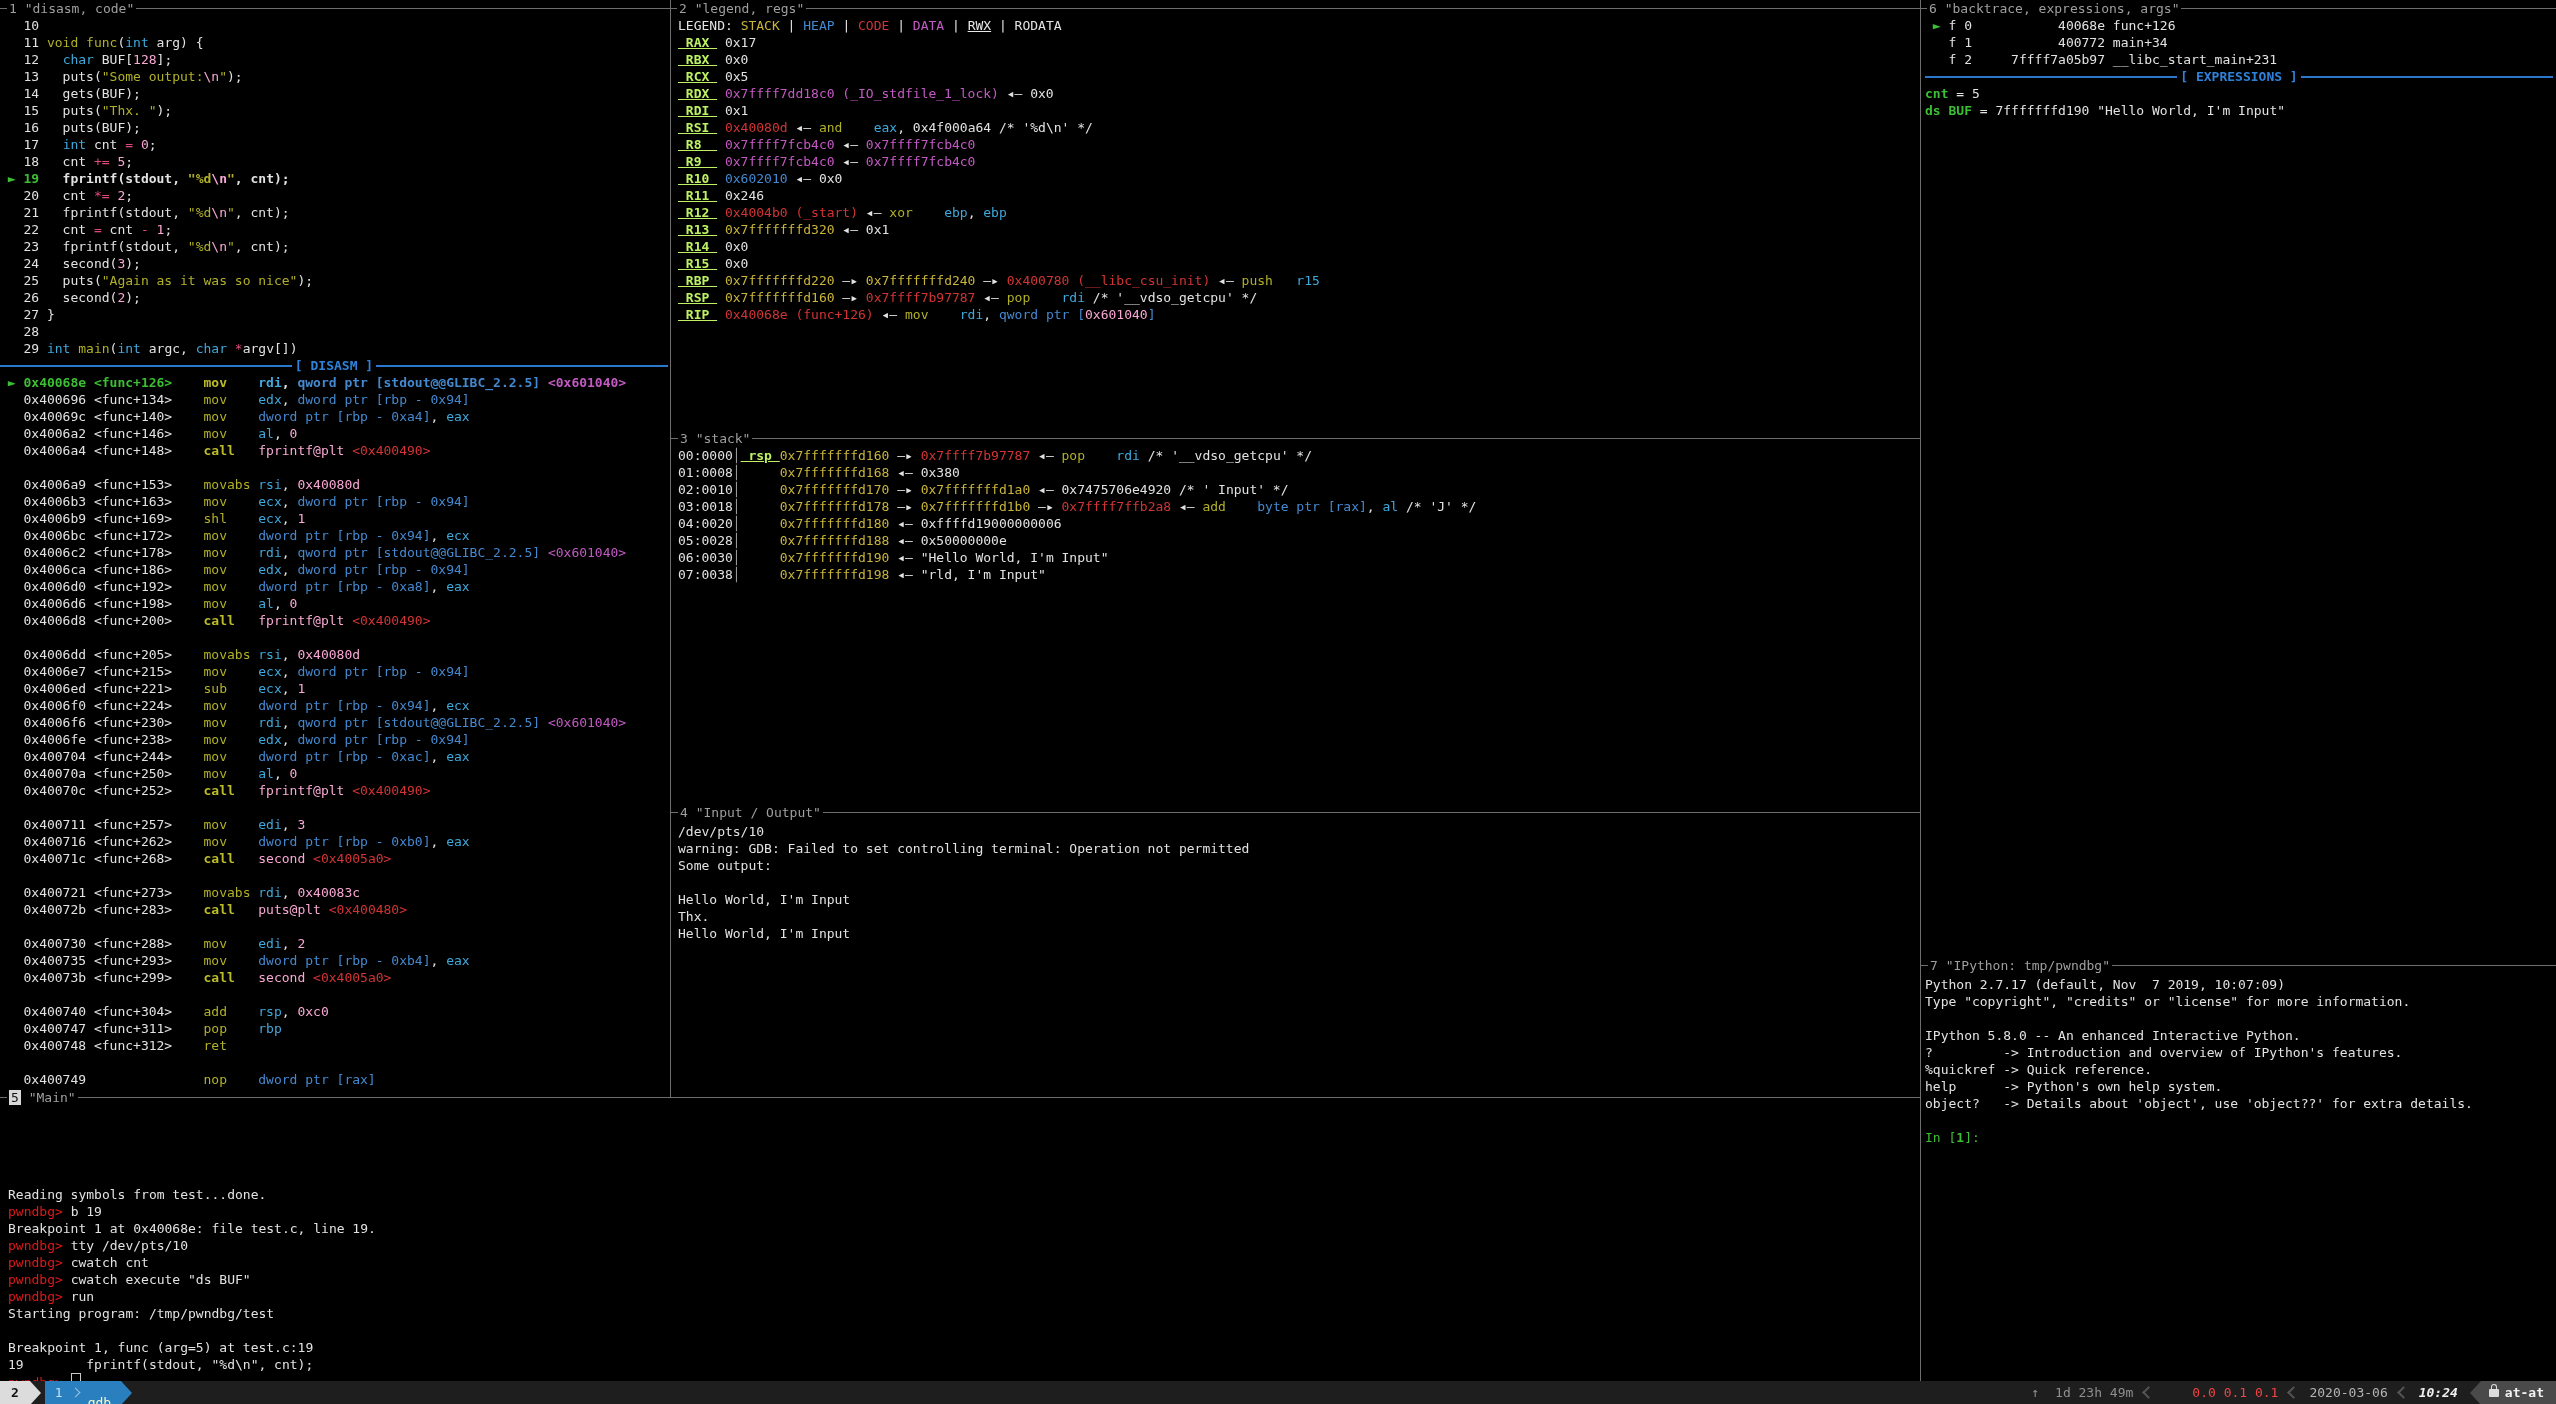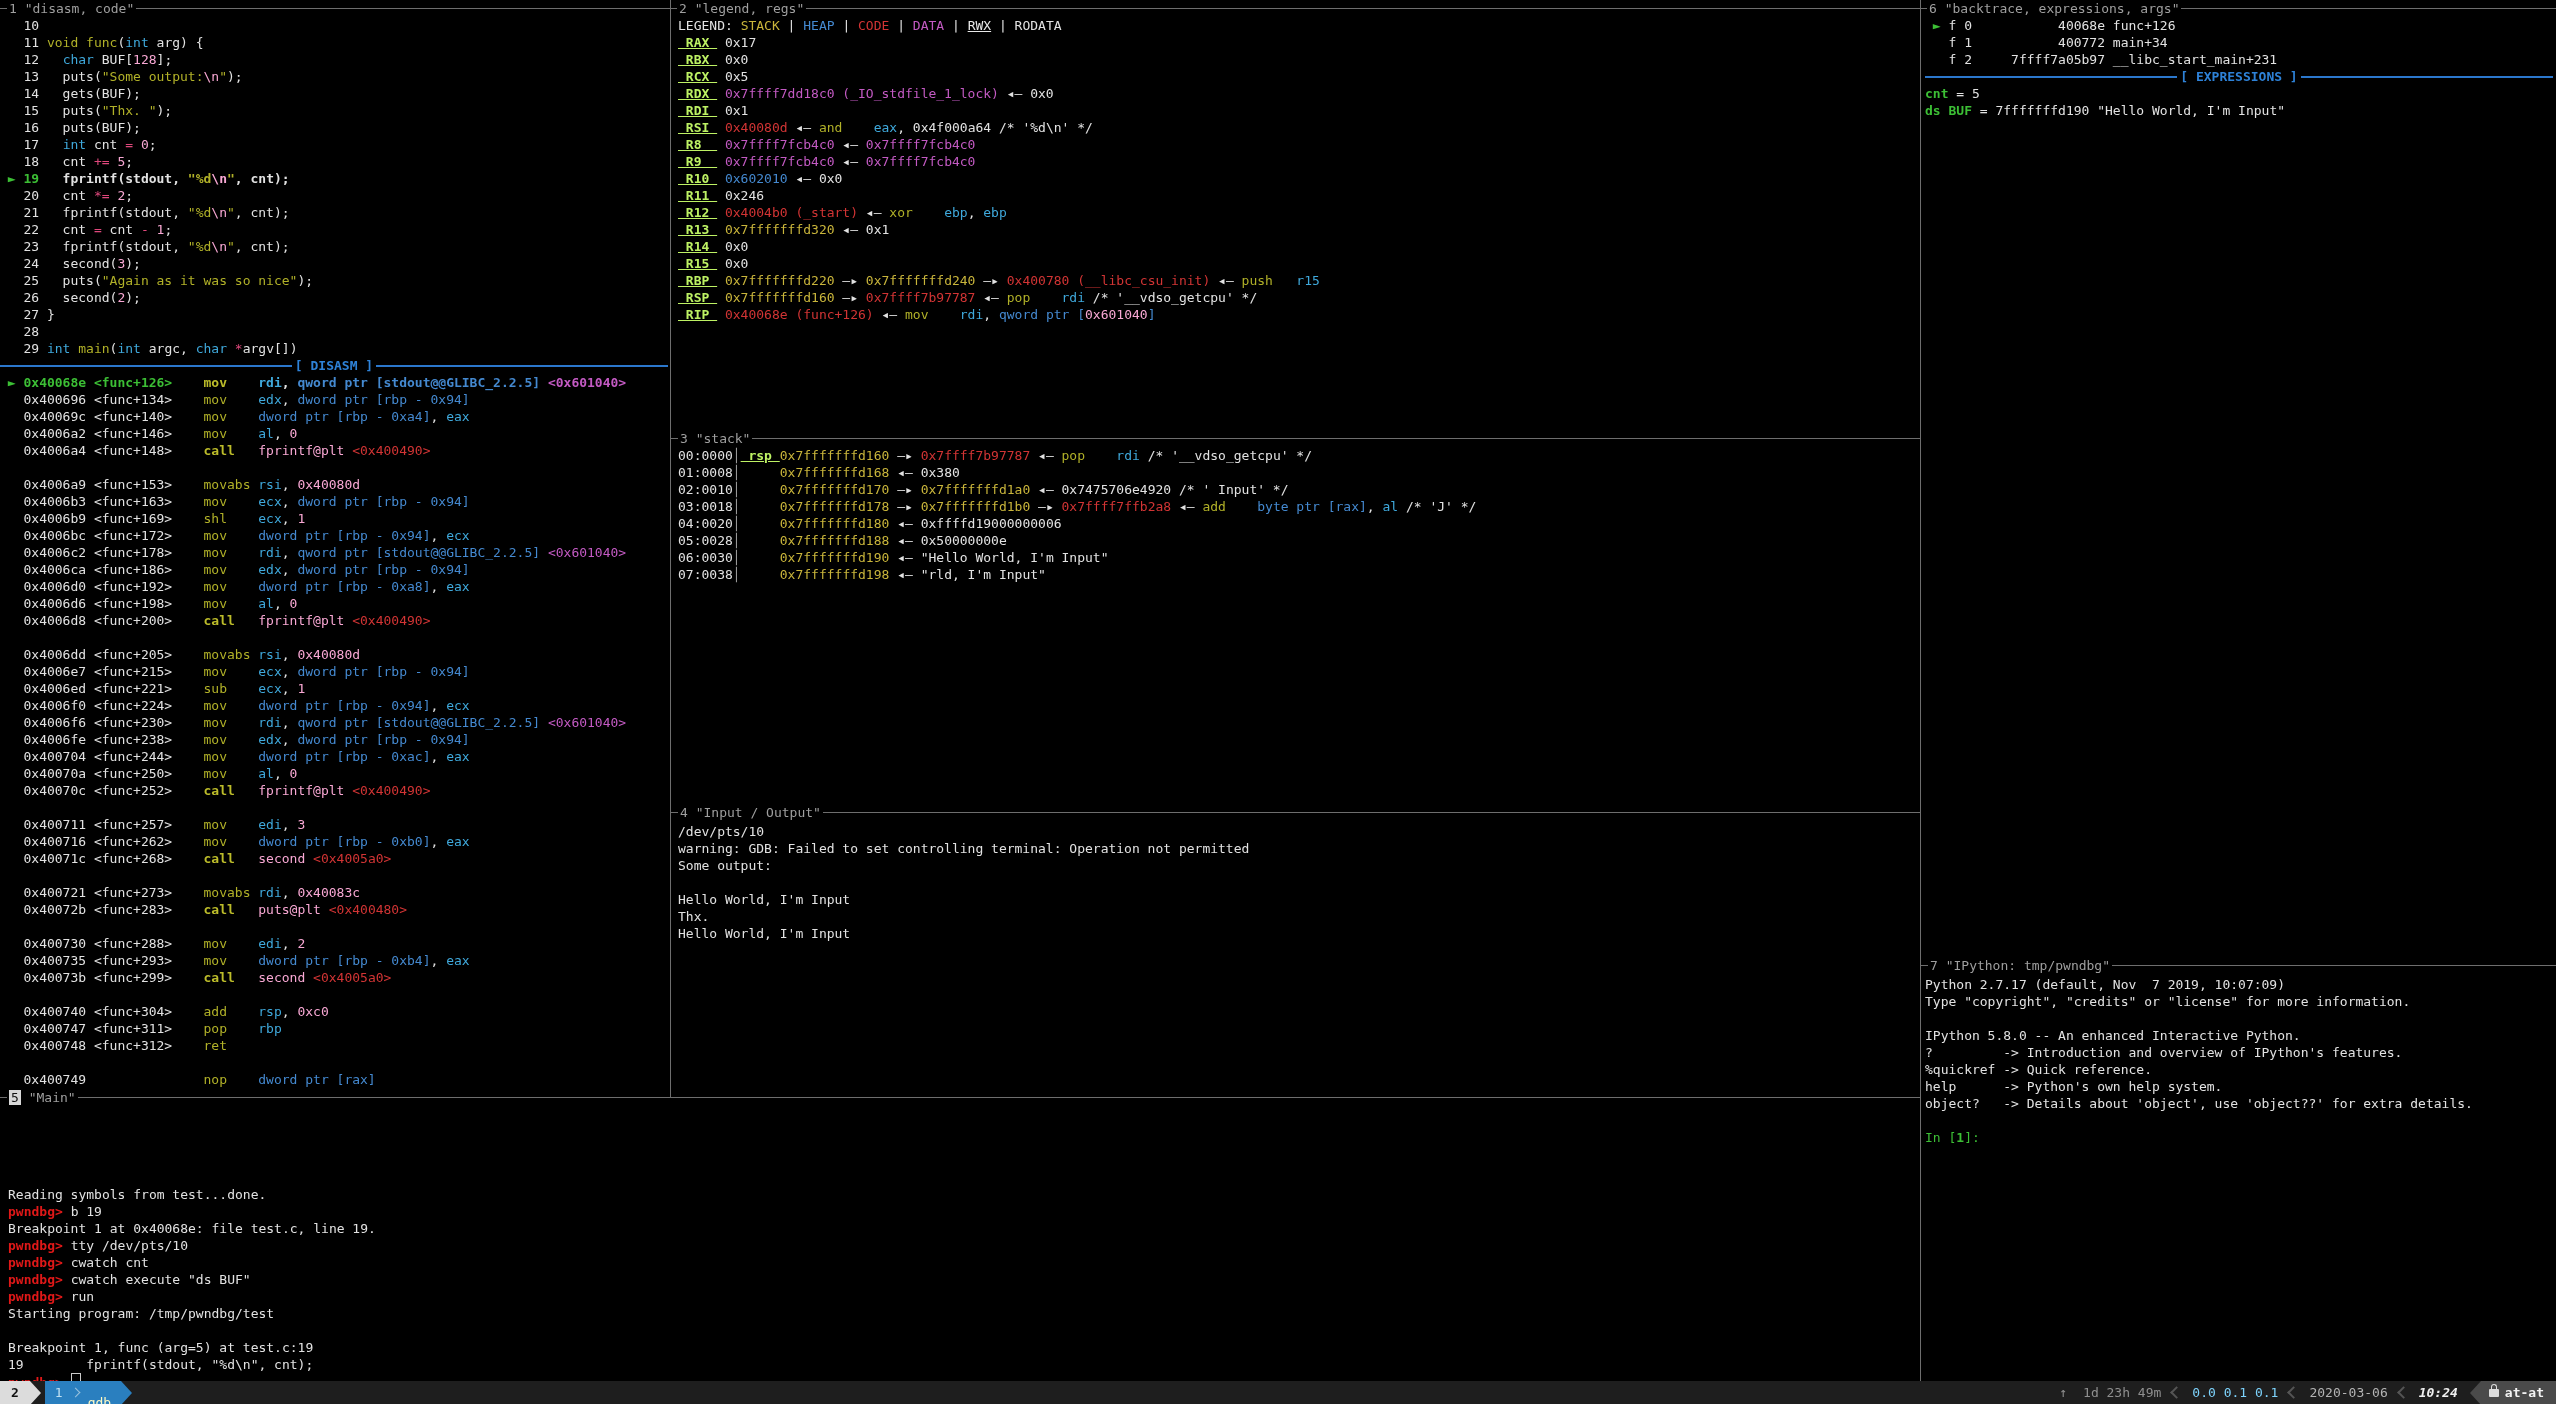--- a/index.html
+++ b/index.html
@@ -13,21 +13,21 @@
   .s-db{color:#bef264;font-weight:bold;text-decoration:underline;}
   .s-g{color:#9f9f9f;}
   .s-g2{color:#3cbf35;}
   .s-gn{color:#3cbf35;font-weight:bold;}
   .s-cy{color:#3fa9dc;}
   .s-ol{color:#b1b128;}
   .s-olb{color:#bcbc2a;font-weight:bold;}
   .s-vi{color:#f9a8d4;}
   .s-pk{color:#e0487c;}
   .s-rd{color:#d23434;}
-  .s-rdb{color:#e01818;font-weight:bold;}
+  .s-rdb{color:#e01818;font-weight:normal;}
   .s-bl{color:#4489d0;}
   .s-mg{color:#c35ac3;}
   .s-yl{color:#c9b53b;}
   .s-un{color:#e8e8e8;text-decoration:underline;}
   .s-cur{display:inline-block;width:8px;height:14px;border:1px solid #c9c9c9;vertical-align:-2px;}
   
   .bsep{display:flex;align-items:center;height:17px;color:#2e82d8;font-weight:bold;}
   .bsep .ln{flex:1;border-top:2px solid #2b77cc;height:0;}
   .bsep .lb{padding:0 3px;white-space:pre;}
   
@@ -45,21 +45,21 @@
   .seg-session{background:#dcdcdc;color:#111;font-weight:bold;padding:0 11px;height:23px;display:flex;align-items:center;}
   .tri{width:0;height:0;border-top:12px solid transparent;border-bottom:12px solid transparent;}
   .tri-session{border-left:11px solid #dcdcdc;margin-right:4px;}
   .seg-window{background:#2a7fbf;height:23px;display:flex;align-items:center;padding:0 10px;}
   .win-idx{color:#bfe0f2;}
   .sepr{width:6px;height:6px;border-top:1.5px solid #9cc3de;border-right:1.5px solid #9cc3de;transform:rotate(45deg);margin:0 9px;}
   .win-name{color:#fef9c3;font-weight:normal;margin-top:20px;}
   .tri-window{border-left:11px solid #2a7fbf;}
   .sb-item{white-space:pre;}
   .sb-item.up{color:#8f8f8f;}
-  .sb-item.load{color:#7dd3fc;}
+  .sb-item.load{color:#ef4444;margin-left:28px;}
   .sb-item.date{color:#b4b4b4;text-align:center;}
   .sb-item.time{color:#f0f0f0;font-weight:bold;font-style:italic;}
   .chev{width:7px;height:7px;border-left:2px solid #555;border-bottom:2px solid #555;transform:rotate(45deg);margin:0 11px;}
   .tri-l{width:0;height:0;border-top:12px solid transparent;border-bottom:12px solid transparent;border-right:11px solid #4a4a4a;margin-left:12px;}
   .seg-host{background:#4a4a4a;color:#f2f2f2;font-weight:bold;height:23px;display:flex;align-items:center;padding:0 12px 0 8px;}
   .lock{display:inline-block;position:relative;width:10px;height:8px;background:#ddd;border-radius:1px;margin-right:6px;}
   .lock::before{content:'';position:absolute;top:-5px;left:2px;width:4px;height:5px;border:1.5px solid #ddd;border-bottom:none;border-radius:3px 3px 0 0;}
 </style>
 </head>
 <body>

